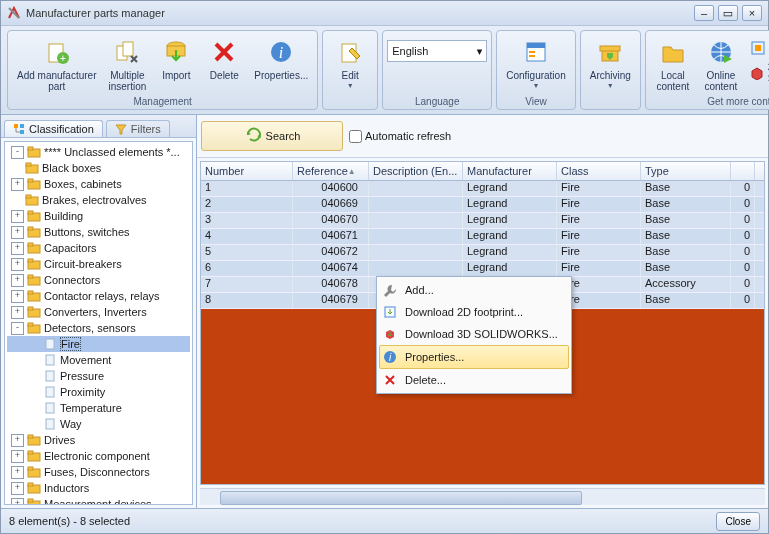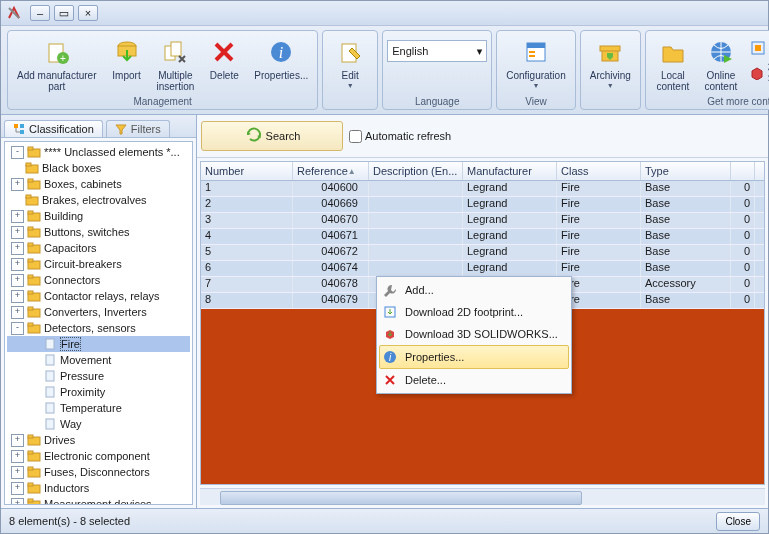--- a/index.html
+++ b/index.html
@@ -65,20 +65,21 @@
 <body>
 
 <div class="window">
   <div class="titlebar">
     <span class="t-icon">
         <svg width="14" height="14">
           <path d="M2 12 L7 2 L12 12" stroke="#c33" fill="none" stroke-width="2"></path>
           <path d="M2 2 L12 12" stroke="#888" stroke-width="2"></path>
         </svg>
       </span>
+    <span class="title">Manufacturer parts manager</span>
     <span class="wbtn">–</span>
     <span class="wbtn">▭</span>
     <span class="wbtn">×</span>
   </div>
 
   <div class="ribbon">
     <div class="rgroup">
       <div class="rbuttons">
         <div class="rbtn">
             <span class="ricon">
@@ -87,37 +88,37 @@
                 <circle cx="20" cy="20" r="6" fill="#6b4"></circle>
                 <text x="20" y="24" font-size="10" fill="#fff" text-anchor="middle">+</text>
               </svg>
             </span>
             <span class="rlabel">Add manufacturer
 part</span>
           </div>
         <div class="rbtn">
             <span class="ricon">
               <svg width="28" height="28">
+                <rect x="4" y="8" width="10" height="14" fill="#fff" stroke="#c8a840"></rect>
+                <rect x="10" y="4" width="10" height="14" fill="#fff" stroke="#c8a840"></rect>
+                <path d="M18 18 l6 6 M24 18 l-6 6" stroke="#555" stroke-width="2"></path>
+              </svg>
+            </span>
+            <span class="rlabel">Multiple
+insertion</span>
+          </div>
+        <div class="rbtn">
+            <span class="ricon">
+              <svg width="28" height="28">
                 <ellipse cx="14" cy="8" rx="9" ry="4" fill="#f3c84a" stroke="#c89a20"></ellipse>
                 <rect x="5" y="8" width="18" height="10" fill="#f3c84a" stroke="#c89a20"></rect>
                 <path d="M14 12 v10 M10 18 l4 4 l4 -4" stroke="#4b2" stroke-width="2" fill="none"></path>
               </svg>
             </span>
             <span class="rlabel">Import</span>
-          </div>
-        <div class="rbtn">
-            <span class="ricon">
-              <svg width="28" height="28">
-                <rect x="4" y="8" width="10" height="14" fill="#fff" stroke="#c8a840"></rect>
-                <rect x="10" y="4" width="10" height="14" fill="#fff" stroke="#c8a840"></rect>
-                <path d="M18 18 l6 6 M24 18 l-6 6" stroke="#555" stroke-width="2"></path>
-              </svg>
-            </span>
-            <span class="rlabel">Multiple
-insertion</span>
           </div>
         <div class="rbtn">
             <span class="ricon">
               <svg width="24" height="24">
                 <path d="M4 4 L20 20 M20 4 L4 20" stroke="#d22" stroke-width="4"></path>
               </svg>
             </span>
             <span class="rlabel">Delete</span>
           </div>
         <div class="rbtn">

